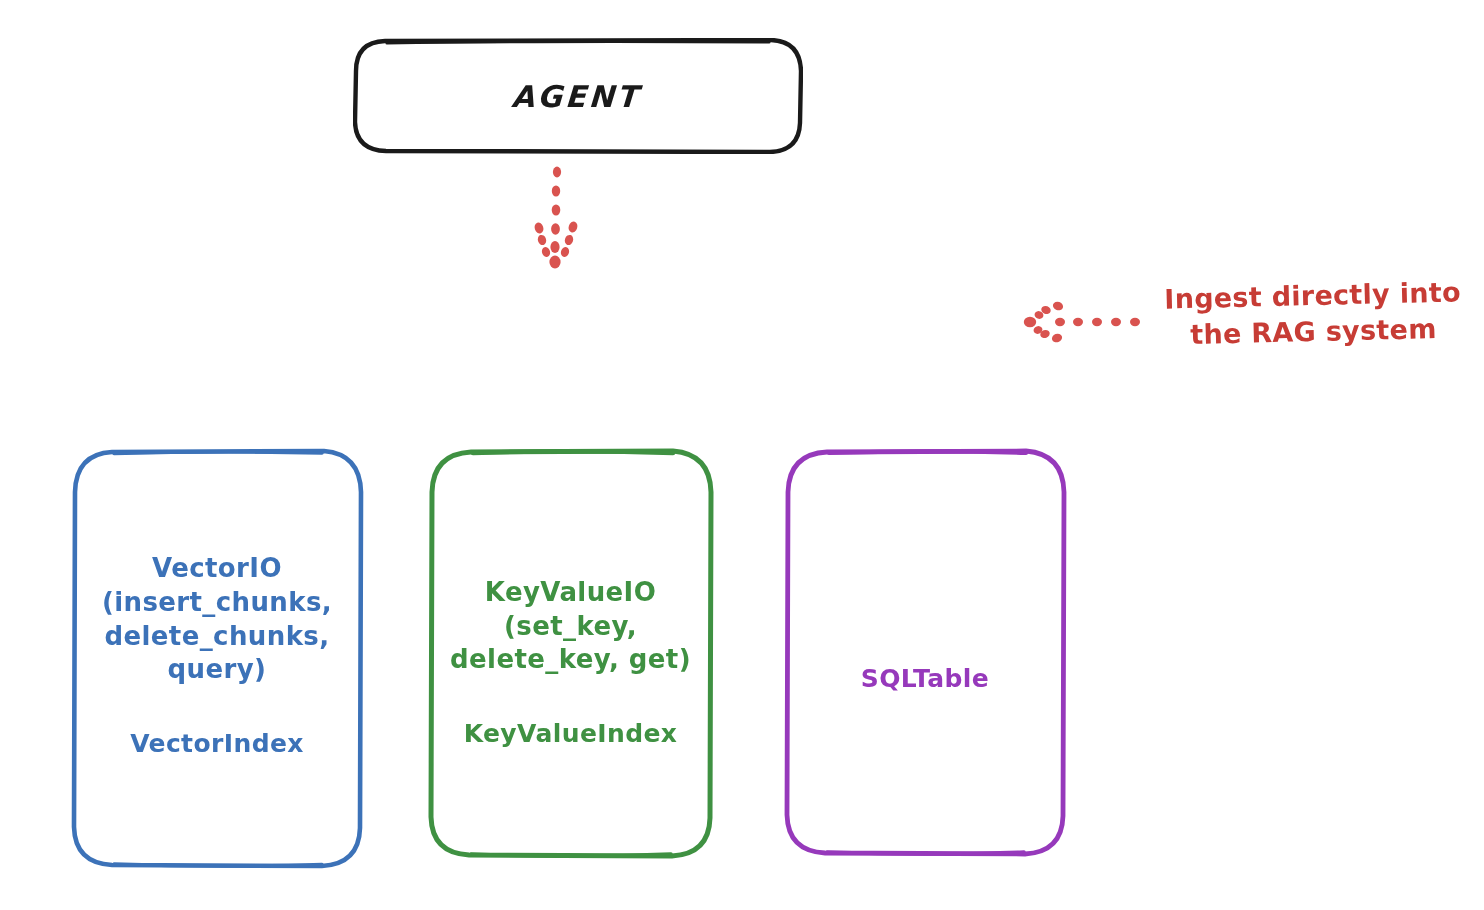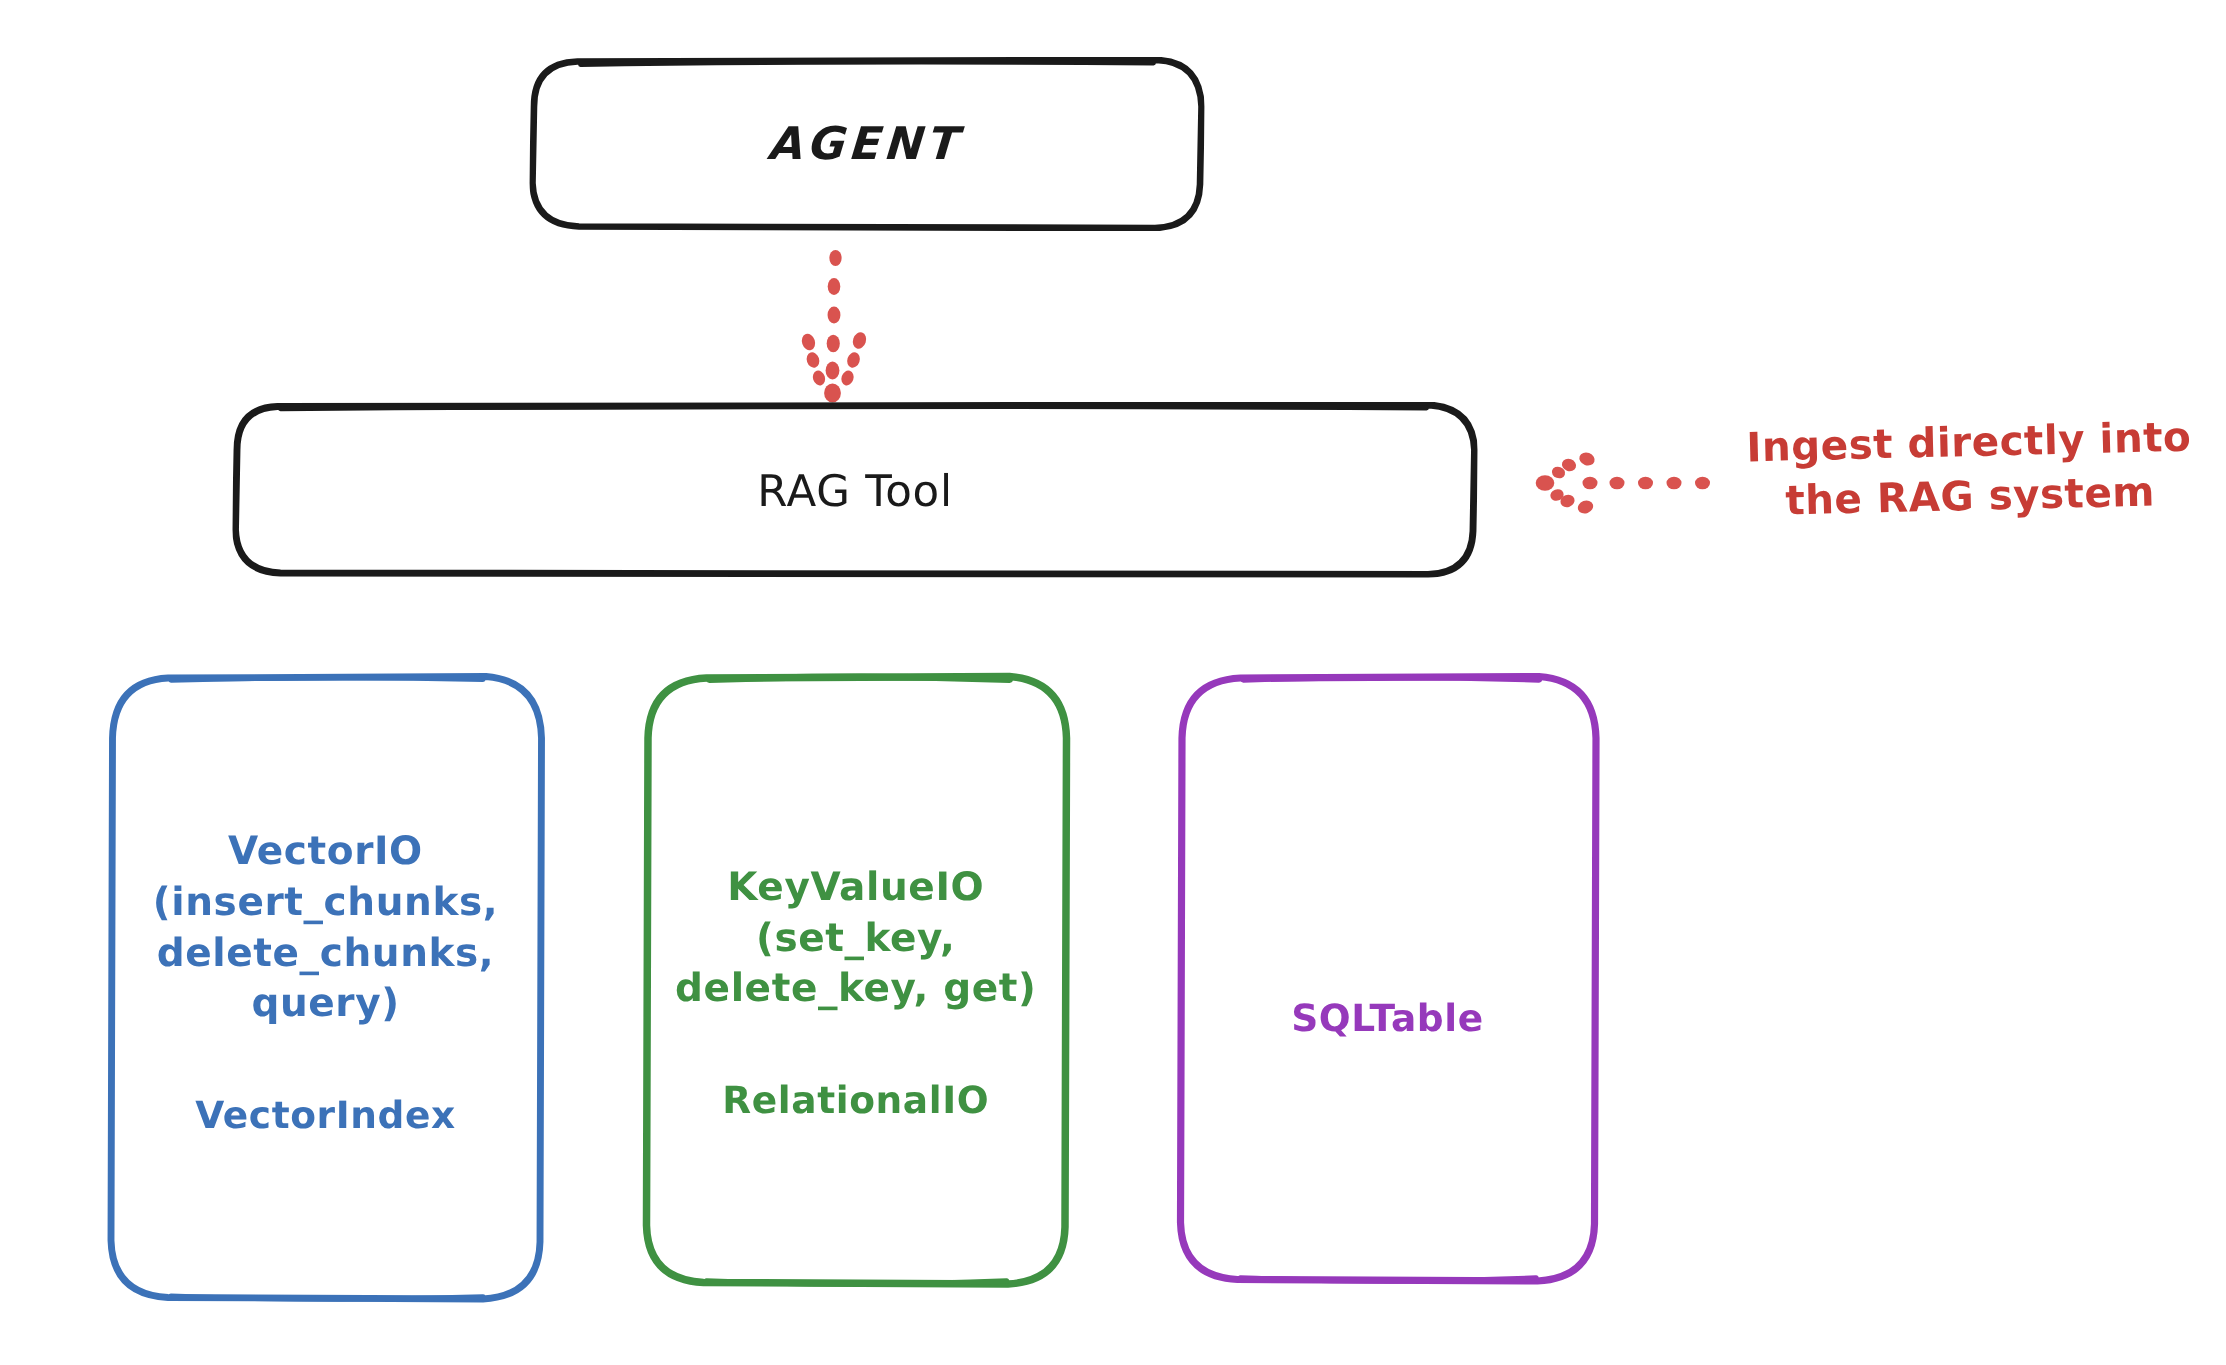--- a/index.html
+++ b/index.html
@@ -194,29 +194,20 @@
   <div class="node" id="agent-node">
     <svg class="svg-frame" viewBox="0 0 450 116" preserveAspectRatio="none" aria-hidden="true">
       <path d="M 32 3 L 418 2 Q 447 3 448 33 L 447 85 Q 446 113 417 114 L 33 113 Q 3 112 2 84 L 3 33 Q 3 4 32 3 Z" fill="#ffffff" stroke="#1a1a1a" stroke-width="4.4" stroke-linecap="round" stroke-linejoin="round"></path>
       <path d="M 34 5 Q 200 2.5 416 4" fill="none" stroke="#1a1a1a" stroke-width="3.2" stroke-linecap="round"></path>
     </svg>
     <div class="label-stack">
       <div id="agent-label">AGENT</div>
     </div>
   </div>
 
-  <div class="node" id="rag-tool-node">
-    <svg class="svg-frame" viewBox="0 0 830 117" preserveAspectRatio="none" aria-hidden="true">
-      <path d="M 30 3 L 798 2 Q 827 4 828 32 L 827 86 Q 826 114 797 115 L 32 114 Q 3 113 2 85 L 3 32 Q 3 4 30 3 Z" fill="#ffffff" stroke="#1a1a1a" stroke-width="4.6" stroke-linecap="round" stroke-linejoin="round"></path>
-      <path d="M 32 4.5 Q 400 1.8 796 4" fill="none" stroke="#1a1a1a" stroke-width="3.2" stroke-linecap="round"></path>
-    </svg>
-    <div class="label-stack">
-      <div id="rag-tool-label">RAG Tool</div>
-    </div>
-  </div>
 
   <div class="node" id="vector-node">
     <svg class="svg-frame" viewBox="0 0 294 422" preserveAspectRatio="none" aria-hidden="true">
       <path d="M 42 4 L 254 3 Q 290 6 291 44 L 290 380 Q 289 416 252 418 L 42 417 Q 5 415 4 379 L 5 44 Q 6 6 42 4 Z" fill="#ffffff" stroke="#3c72b8" stroke-width="4.6" stroke-linecap="round" stroke-linejoin="round"></path>
       <path d="M 44 5.5 Q 150 2.5 252 5" fill="none" stroke="#3c72b8" stroke-width="3.4" stroke-linecap="round"></path>
       <path d="M 44 416 Q 150 420 252 416.5" fill="none" stroke="#3c72b8" stroke-width="3.4" stroke-linecap="round"></path>
     </svg>
     <div class="label-stack">
       <div class="api-title">VectorIO
 (insert_chunks,
@@ -229,21 +220,21 @@
   <div class="node" id="keyvalue-node">
     <svg class="svg-frame" viewBox="0 0 287 412" preserveAspectRatio="none" aria-hidden="true">
       <path d="M 44 4 L 246 3 Q 283 6 284 44 L 283 370 Q 282 406 245 408 L 42 407 Q 5 405 4 369 L 5 44 Q 6 6 44 4 Z" fill="#ffffff" stroke="#3f9142" stroke-width="5.0" stroke-linecap="round" stroke-linejoin="round"></path>
       <path d="M 46 5 Q 148 1.5 246 5" fill="none" stroke="#3f9142" stroke-width="4.6" stroke-linecap="round"></path>
       <path d="M 44 406 Q 148 410 244 406" fill="none" stroke="#3f9142" stroke-width="3.6" stroke-linecap="round"></path>
     </svg>
     <div class="label-stack">
       <div class="api-title">KeyValueIO
 (set_key,
 delete_key, get)</div>
-      <div class="index-title">RelationalIO</div>
+      <div class="index-title">KeyValueIndex</div>
     </div>
   </div>
 
   <div class="node" id="relational-node">
     <svg class="svg-frame" viewBox="0 0 284 410" preserveAspectRatio="none" aria-hidden="true">
       <path d="M 44 4 L 243 3 Q 280 6 281 44 L 280 368 Q 279 404 242 406 L 42 405 Q 5 403 4 367 L 5 44 Q 6 6 44 4 Z" fill="#ffffff" stroke="#9639bb" stroke-width="4.8" stroke-linecap="round" stroke-linejoin="round"></path>
       <path d="M 46 5 Q 146 1.8 243 5" fill="none" stroke="#9639bb" stroke-width="4.2" stroke-linecap="round"></path>
       <path d="M 44 404 Q 146 408 241 404" fill="none" stroke="#9639bb" stroke-width="3.6" stroke-linecap="round"></path>
     </svg>
     <div class="label-stack">

